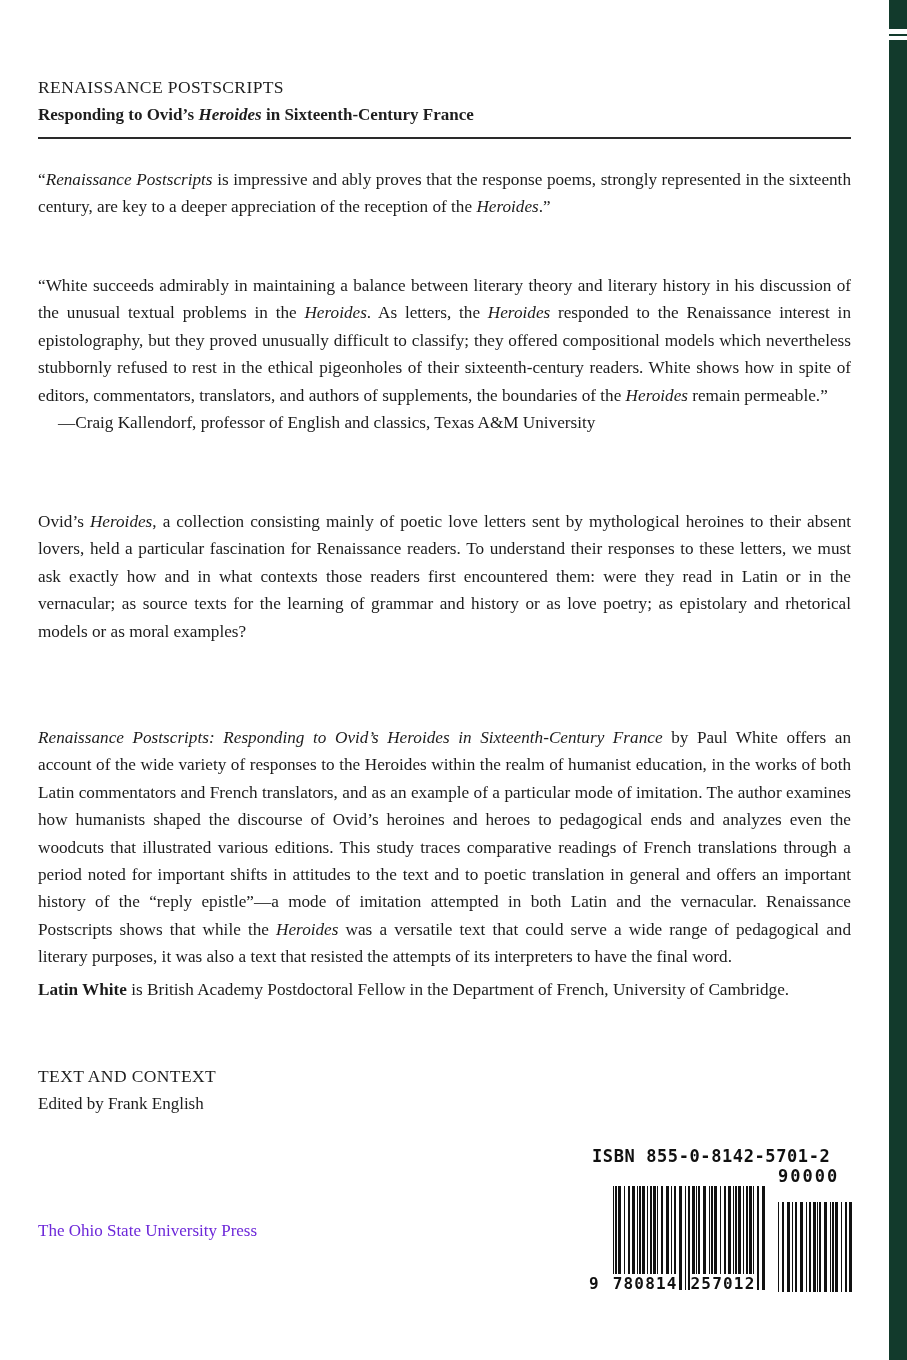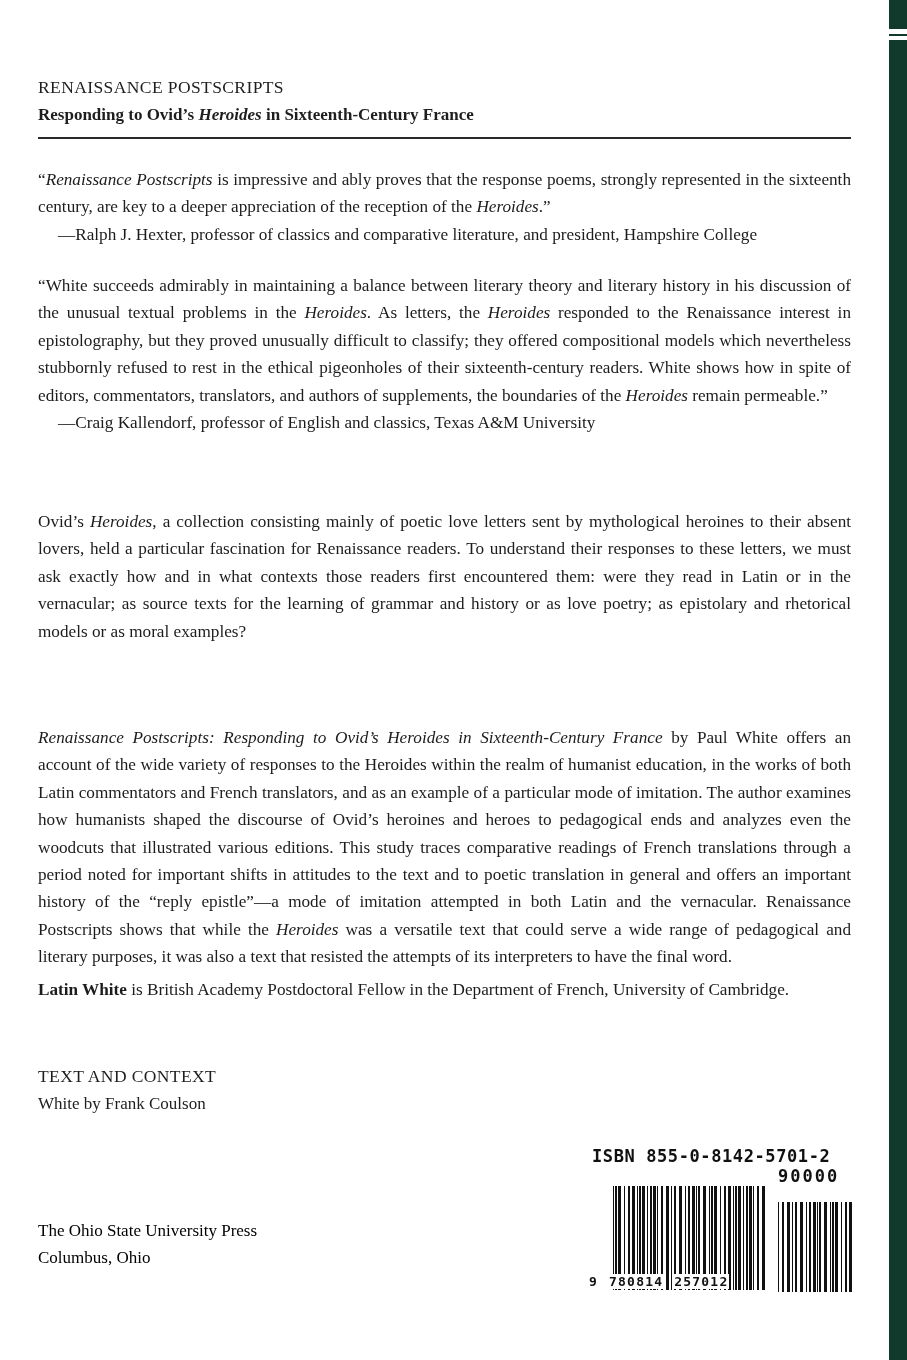--- a/index.html
+++ b/index.html
@@ -21,65 +21,63 @@
   .para { position: absolute; left: 0; width: 813px; font-size: 17.2px; line-height: 27.4px; text-align: justify; color: #1c1c1c; }
   .attrib { padding-left: 20px; text-align: left; }
   .q1 { top: 166px; }
   .q2 { top: 272px; }
   .blurb1 { top: 508px; }
   .blurb2 { top: 724px; font-family: Liberation Serif, serif; }
   .bio { top: 976px; }
 
   .series { position: absolute; top: 1066px; left: 0; font-size: 17.5px; letter-spacing: 0.4px; color: #1e1e1e; }
   .series-ed { position: absolute; top: 1094px; left: 0; font-size: 17px; color: #1e1e1e; }
-  .publisher { position: absolute; top: 1217px; left: 0; font-size: 17px; line-height: 27px; color: #000000; }
+  .publisher { position: absolute; top: 1217px; left: 0; font-size: 17px; line-height: 27px; color: #6d28d9; }
 
   .barcode { position: absolute; left: 588px; top: 1146px; width: 275px; height: 150px; font-family: "DejaVu Sans Mono", monospace; }
   .isbn-text { position: absolute; top: 0; left: 4px; font-size: 17px; letter-spacing: 0.6px; font-weight: bold; color: #111; }
   .price-text { position: absolute; top: 20px; left: 190px; font-size: 17px; letter-spacing: 2px; font-weight: bold; color: #111; }
   .bars-main { position: absolute; left: 25px; top: 40px; height: 104px; width: 150px; }
   .bars-addon { position: absolute; left: 190px; top: 56px; height: 90px; width: 75px; }
   .bar { position: absolute; top: 0; height: 100%; background: #111; }
-  .digits { position: absolute; top: 128px; left: 0; font-size: 13px; letter-spacing: 1.2px; font-weight: bold; color: #111; background: transparent; }
+  .digits { position: absolute; top: 128px; left: 0; font-size: 16px; letter-spacing: 1.2px; font-weight: bold; color: #111; background: transparent; }
   .digits span { background: #fff; padding: 0 1px; }
 </style>
 </head>
 <body>
 
 <div class="spine"></div>
 <div class="spine-gap">
     <div class="line"></div>
   </div>
 
 <div class="content">
   <div class="series-title">RENAISSANCE POSTSCRIPTS</div>
   <div class="subtitle"><span>Responding to Ovid’s </span><i>Heroides</i><span> in Sixteenth-Century France</span></div>
   <div class="rule"></div>
 
   <div class="para q1">
     <div><span>“</span><i>Renaissance Postscripts</i><span> is impressive and ably proves that the response poems, strongly represented in the sixteenth century, are key to a deeper appreciation of the reception of the </span><i>Heroides</i><span>.”</span></div>
-    <div class="attrib">—Ralph J. Hexter, professor of classics and comparative literature, and president, Hampshire College</div>
   </div>
 
   <div class="para q2">
     <div><span> “White succeeds admirably in maintaining a balance between literary theory and literary history in his discussion of the unusual textual problems in the </span><i>Heroides</i><span>. As letters, the </span><i>Heroides</i><span> responded to the Renaissance interest in epistolography, but they proved unusually difficult to classify; they offered compositional models which nevertheless  stubbornly refused to rest in the ethical pigeonholes of their sixteenth-century readers. White shows how in spite of editors, commentators, translators, and authors of supplements, the boundaries of the </span><i>Heroides</i><span> remain permeable.”</span></div>
     <div class="attrib">—Craig Kallendorf, professor of English and classics, Texas A&amp;M University</div>
   </div>
 
   <div class="para blurb1"><span>Ovid’s </span><i>Heroides</i><span>, a collection consisting mainly of poetic love letters sent by mythological heroines to their absent  lovers, held a particular fascination for Renaissance readers. To understand their responses to these letters, we must ask exactly how and in what contexts those readers first encountered them: were they read in Latin or in the vernacular; as source texts for the learning of grammar and history or as love poetry; as epistolary and rhetorical models or as moral examples?</span></div>
   <div class="para blurb2"><i>Renaissance Postscripts: Responding to Ovid’s  Heroides in Sixteenth-Century France</i><span> by Paul White offers an account of the wide variety of responses to the Heroides within the realm of humanist education, in the works of both Latin commentators and French translators, and as an example of a particular mode of imitation. The author examines how humanists shaped the discourse of Ovid’s heroines and heroes to pedagogical ends and analyzes even the woodcuts that illustrated various editions. This study traces comparative readings of French translations through a period noted for important shifts in attitudes to the text and to poetic translation in general and offers an important history of the “reply epistle”—a mode of imitation attempted in both Latin and the vernacular. Renaissance Postscripts shows that while the </span><i>Heroides</i><span> was a versatile text that could serve a wide range of pedagogical and literary purposes, it was also a text that resisted the attempts of its interpreters to have the final word.</span></div>
 
   <div class="para bio"><b>Latin White</b><span> is British Academy Postdoctoral Fellow in the Department of French, University of Cambridge.</span></div>
 
   <div class="series">TEXT AND CONTEXT</div>
-  <div class="series-ed">White by Frank Coulson</div>
+  <div class="series-ed">Edited by Frank English</div>
 
   <div class="publisher">
     <div>The Ohio State University Press</div>
-    <div>Columbus, Ohio</div>
   </div>
 </div>
 
 <div class="barcode">
   <div class="isbn-text">ISBN 855-0-8142-5701-2</div>
   <div class="price-text">90000</div>
   <div class="bars-main" id="bars-main">
       <div class="bar" style="left: 0px; width: 1px;"></div>
       <div class="bar" style="left: 2px; width: 2px;"></div>
       <div class="bar" style="left: 5px; width: 3px;"></div>

